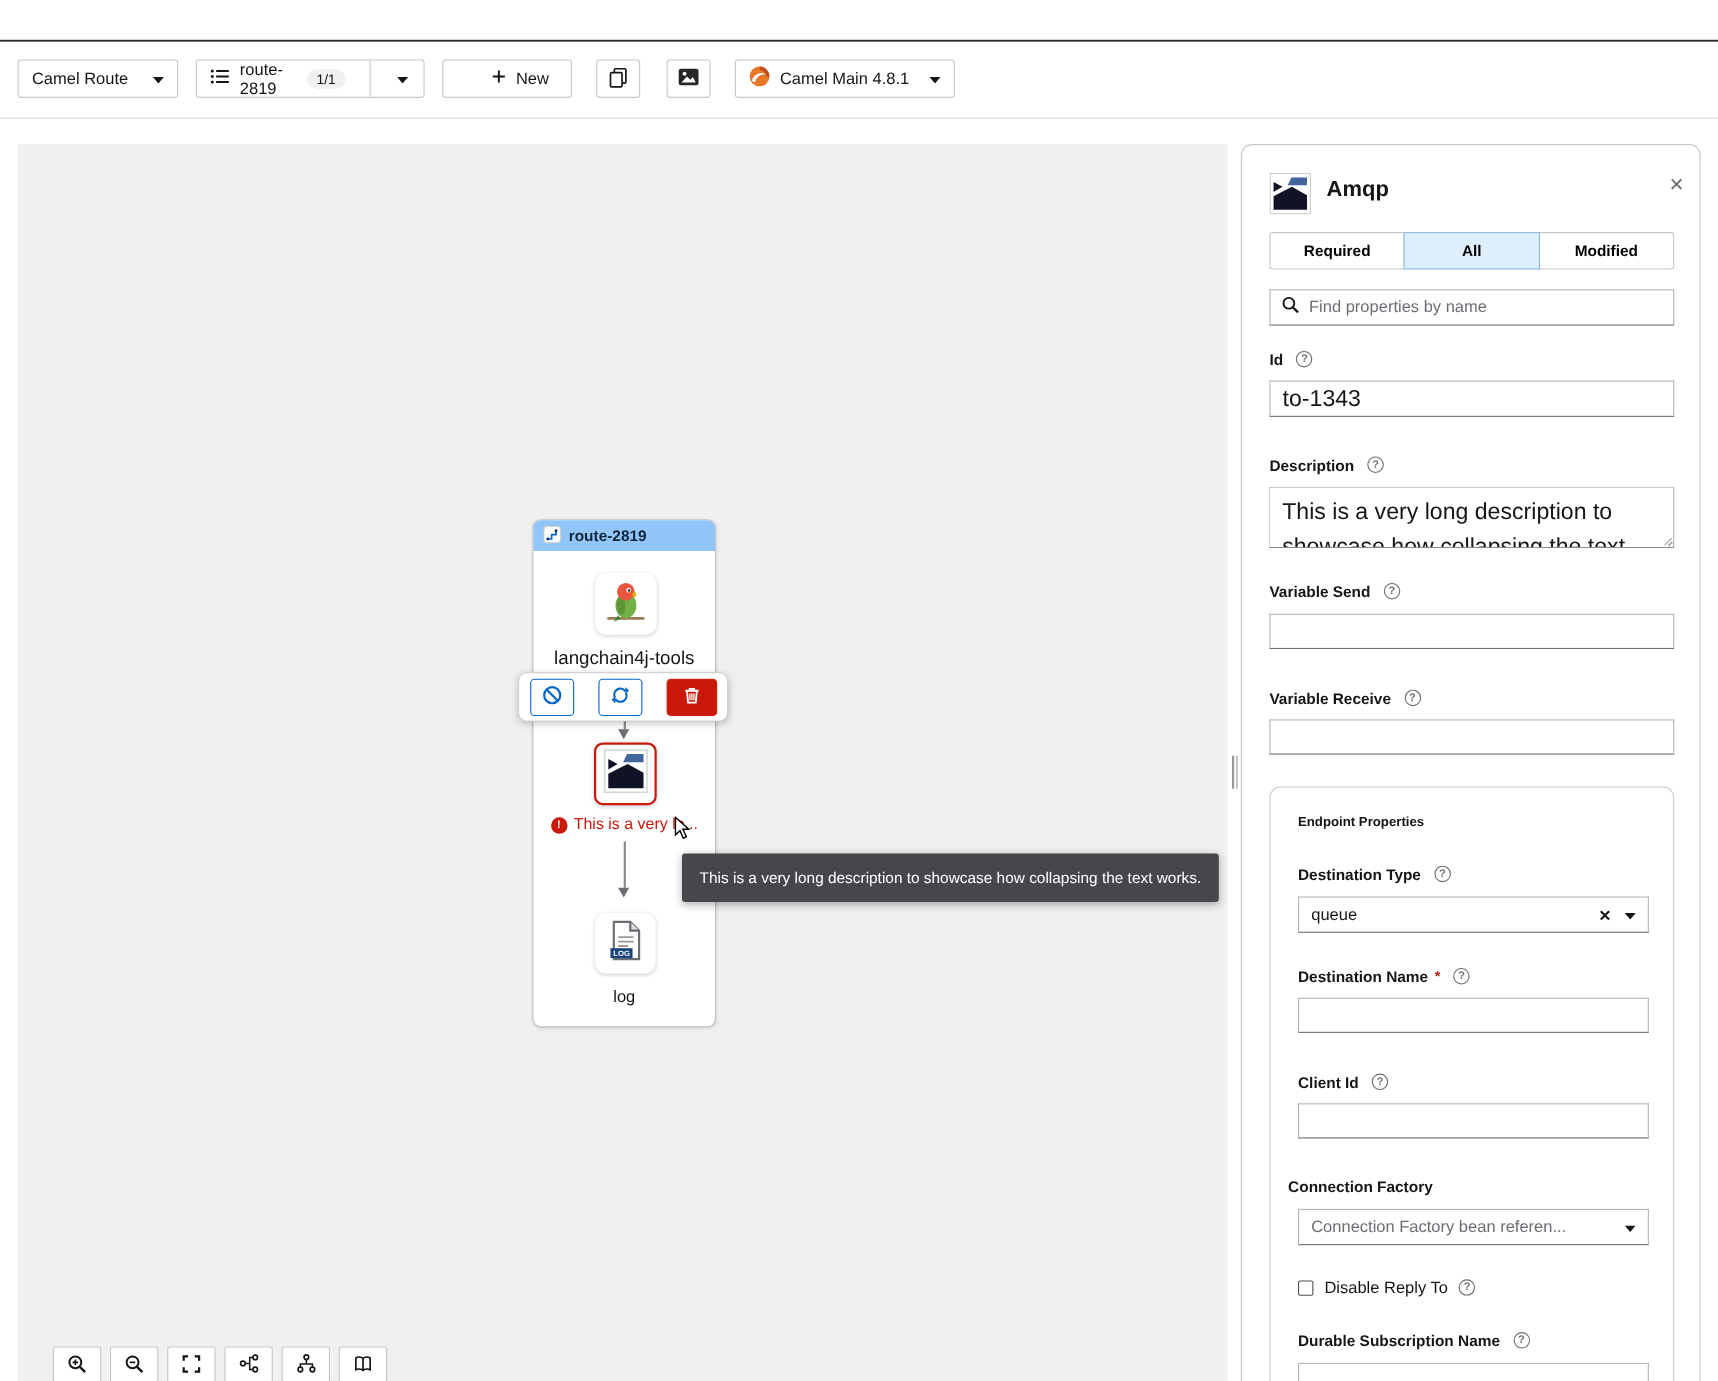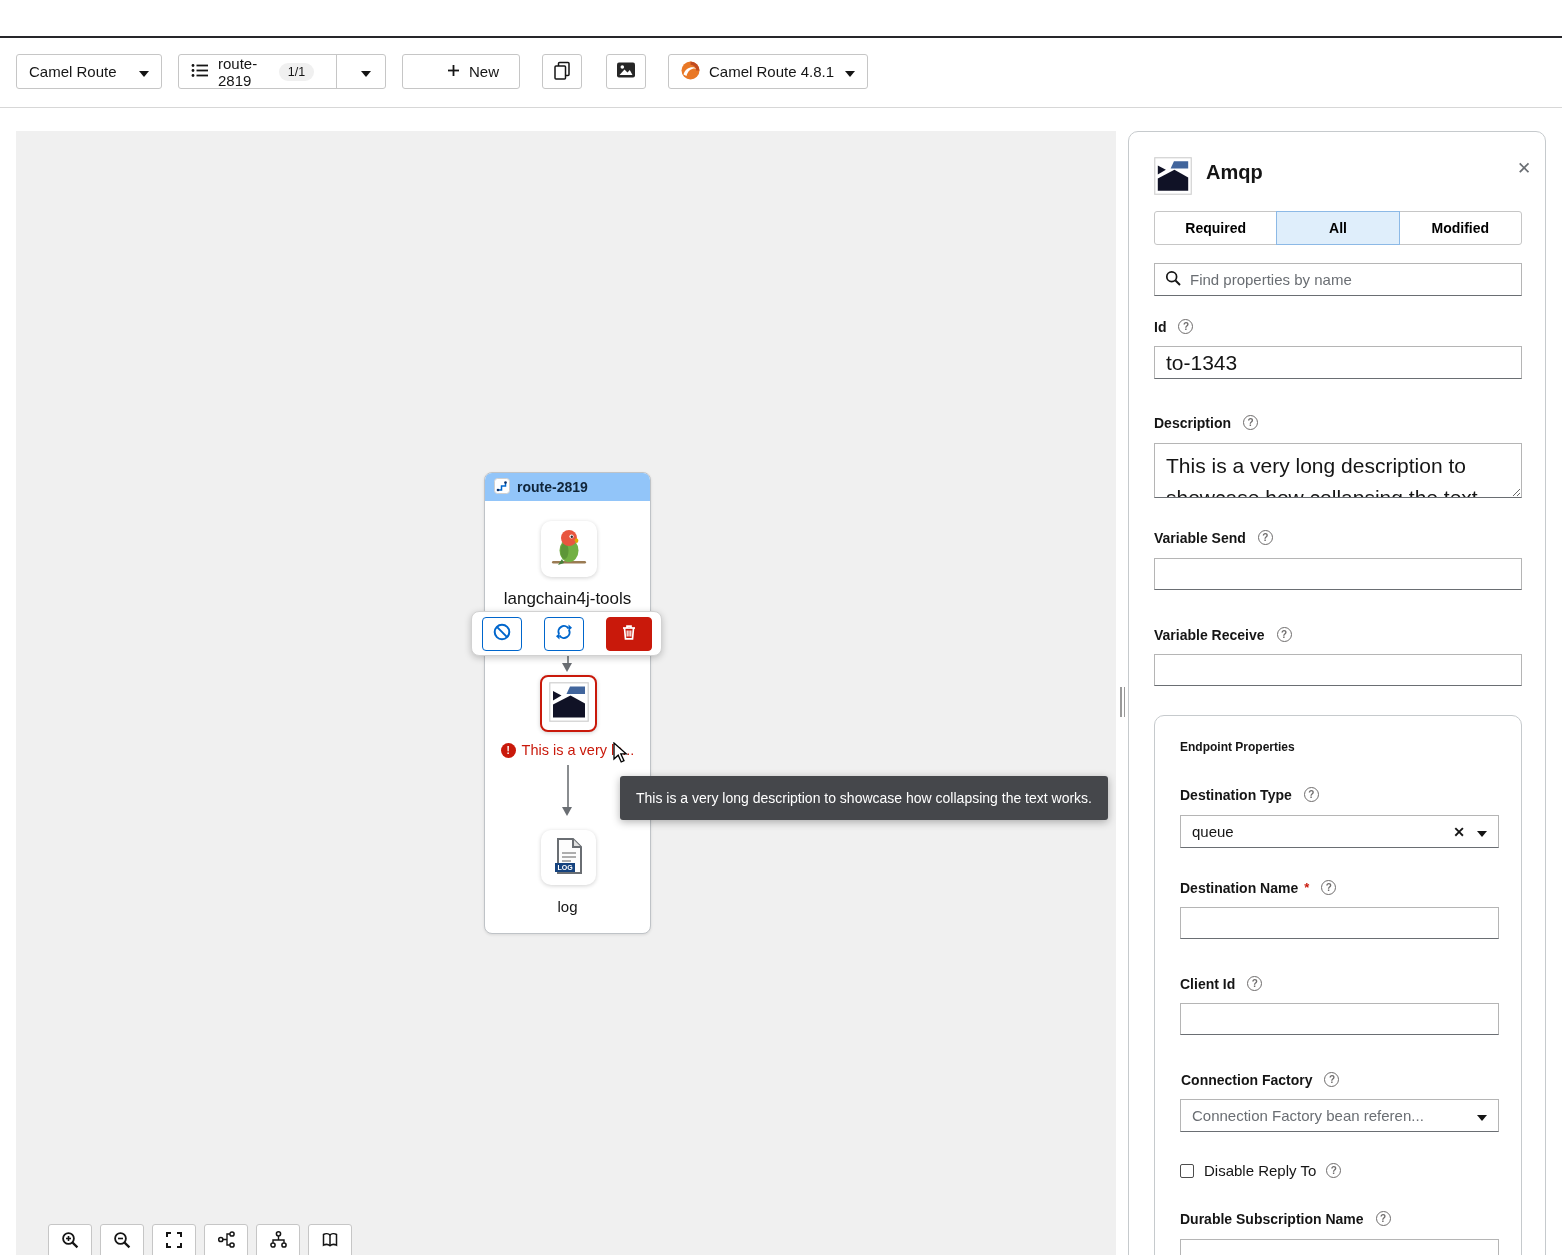--- a/index.html
+++ b/index.html
@@ -169,21 +169,21 @@
       </svg></span>
     </button>
 
     <button class="tb" style="left:668px; width:200px; justify-content:space-between;">
       <span style="display:flex;align-items:center;gap:9px;">
         <span><svg width="19" height="19">
           <circle cx="9.5" cy="9.5" r="9" fill="#E97826"></circle>
           <path d="M2.5 13.5 C4.5 6.5 12 4.5 16 8 C12.5 6.5 7 8.5 5.5 15 Z" fill="#fff"></path>
           <path d="M9.5 0.5 A9 9 0 0 1 18.5 9.5 L15.3 9.5 A5.8 5.8 0 0 0 9.5 3.7 Z" fill="#C14A20"></path>
         </svg></span>
-        <span>Camel Route 4.8.1</span>
+        <span>Camel Main 4.8.1</span>
       </span>
       <span><svg width="10" height="6">
             <polygon points="0,0 10,0 5,6" fill="#151515"></polygon>
           </svg></span>
     </button>
   </div>
 
   <div class="canvas">
 
     <div class="group">
@@ -406,21 +406,21 @@
         <span class="help">?</span>
       </div>
       <input class="inp" style="left: 25px; top: 191px; width: 319px; height: 32px;">
 
       <div class="lbl-row" style="left:25px; top:259px;">
         <span class="lbl">Client Id</span>
         <span class="help">?</span>
       </div>
       <input class="inp" style="left: 25px; top: 287px; width: 319px; height: 32px;">
 
-      <div class="lbl-row" style="left:26px; top:355px;">
+      <div class="lbl-row" style="left:16px; top:355px;flex-direction:column;">
         <span class="lbl">Connection Factory</span>
         <span class="help">?</span>
       </div>
       <div class="selectbox combo" style="left:25px; top:383px; width:319px;">
         <input type="text" placeholder="Connection Factory bean referen..." style="">
         <span><svg width="10" height="6">
               <polygon points="0,0 10,0 5,6" fill="#151515"></polygon>
             </svg></span>
       </div>
 

